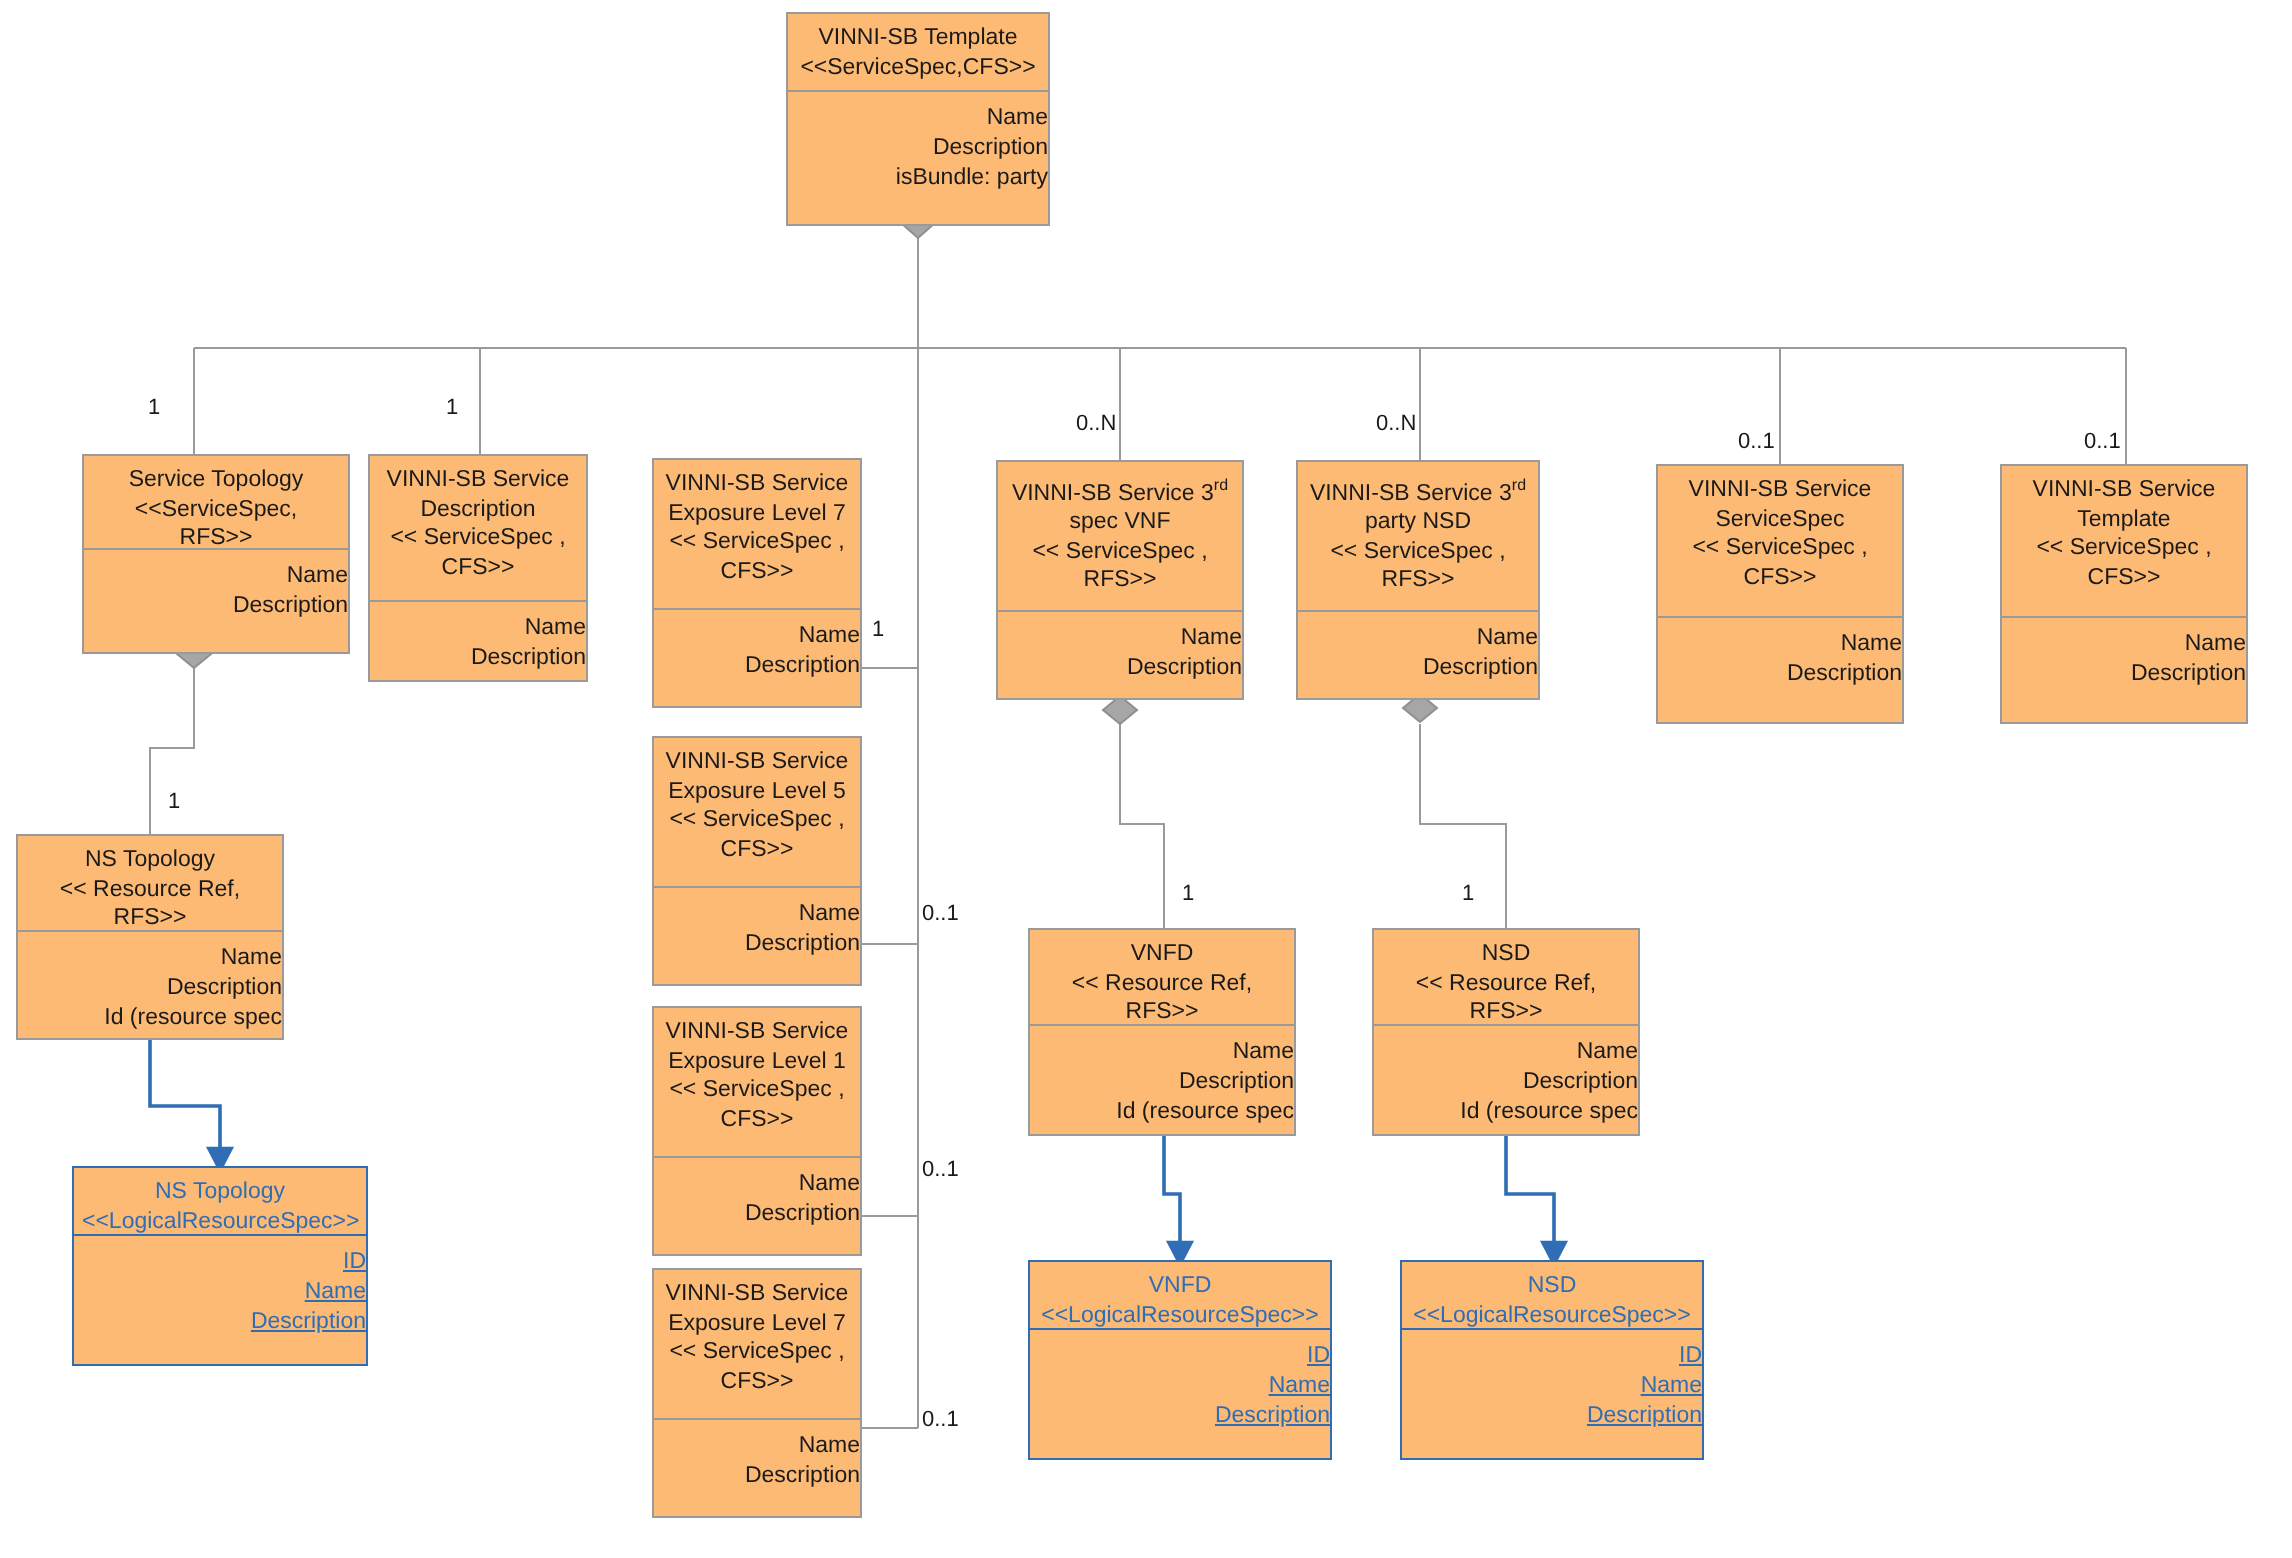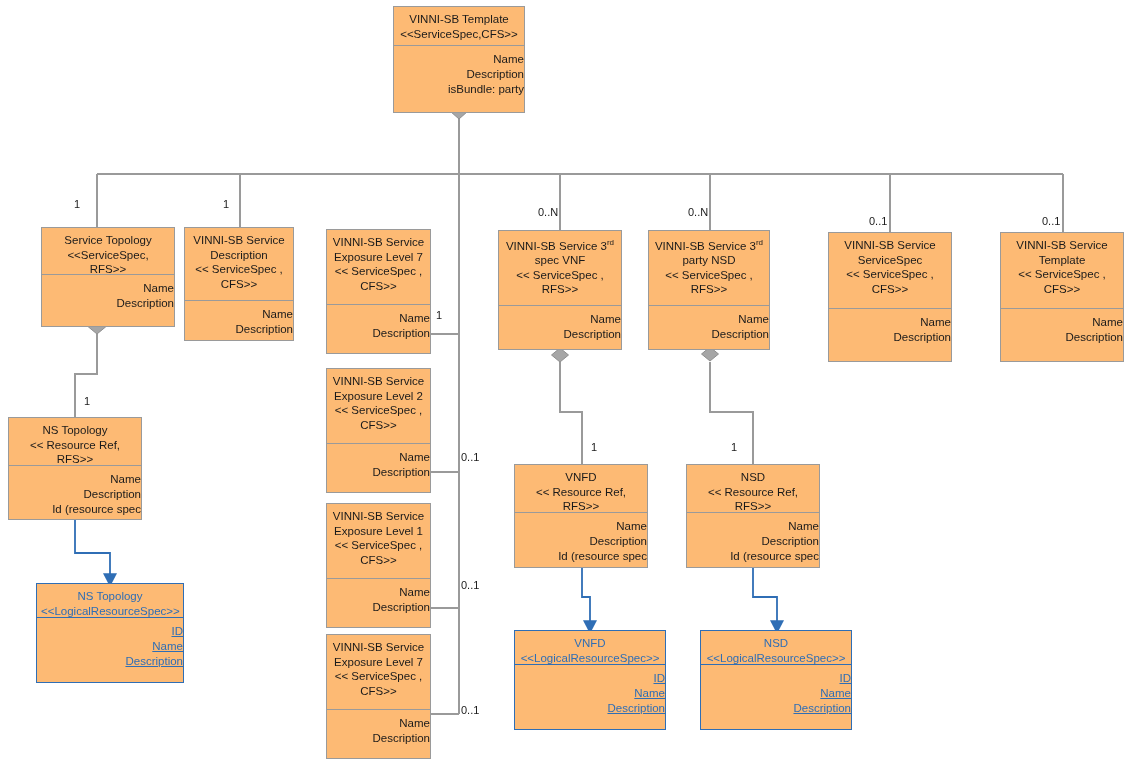--- a/index.html
+++ b/index.html
@@ -134,21 +134,21 @@
     </div>
     <div class="body">
       <div>Name</div>
       <div>Description</div>
     </div>
   </div>
 
   <div class="uml" style="left:326px; top:368px; width:105px; height:125px;">
     <div class="hdr" style="height:75px;">
       <div>VINNI-SB Service</div>
-      <div>Exposure Level 2</div>
+      <div>Exposure Level 5</div>
       <div>&lt;&lt; ServiceSpec ,</div>
       <div>CFS&gt;&gt;</div>
     </div>
     <div class="body">
       <div>Name</div>
       <div>Description</div>
     </div>
   </div>
 
   <div class="uml" style="left:326px; top:503px; width:105px; height:125px;">

